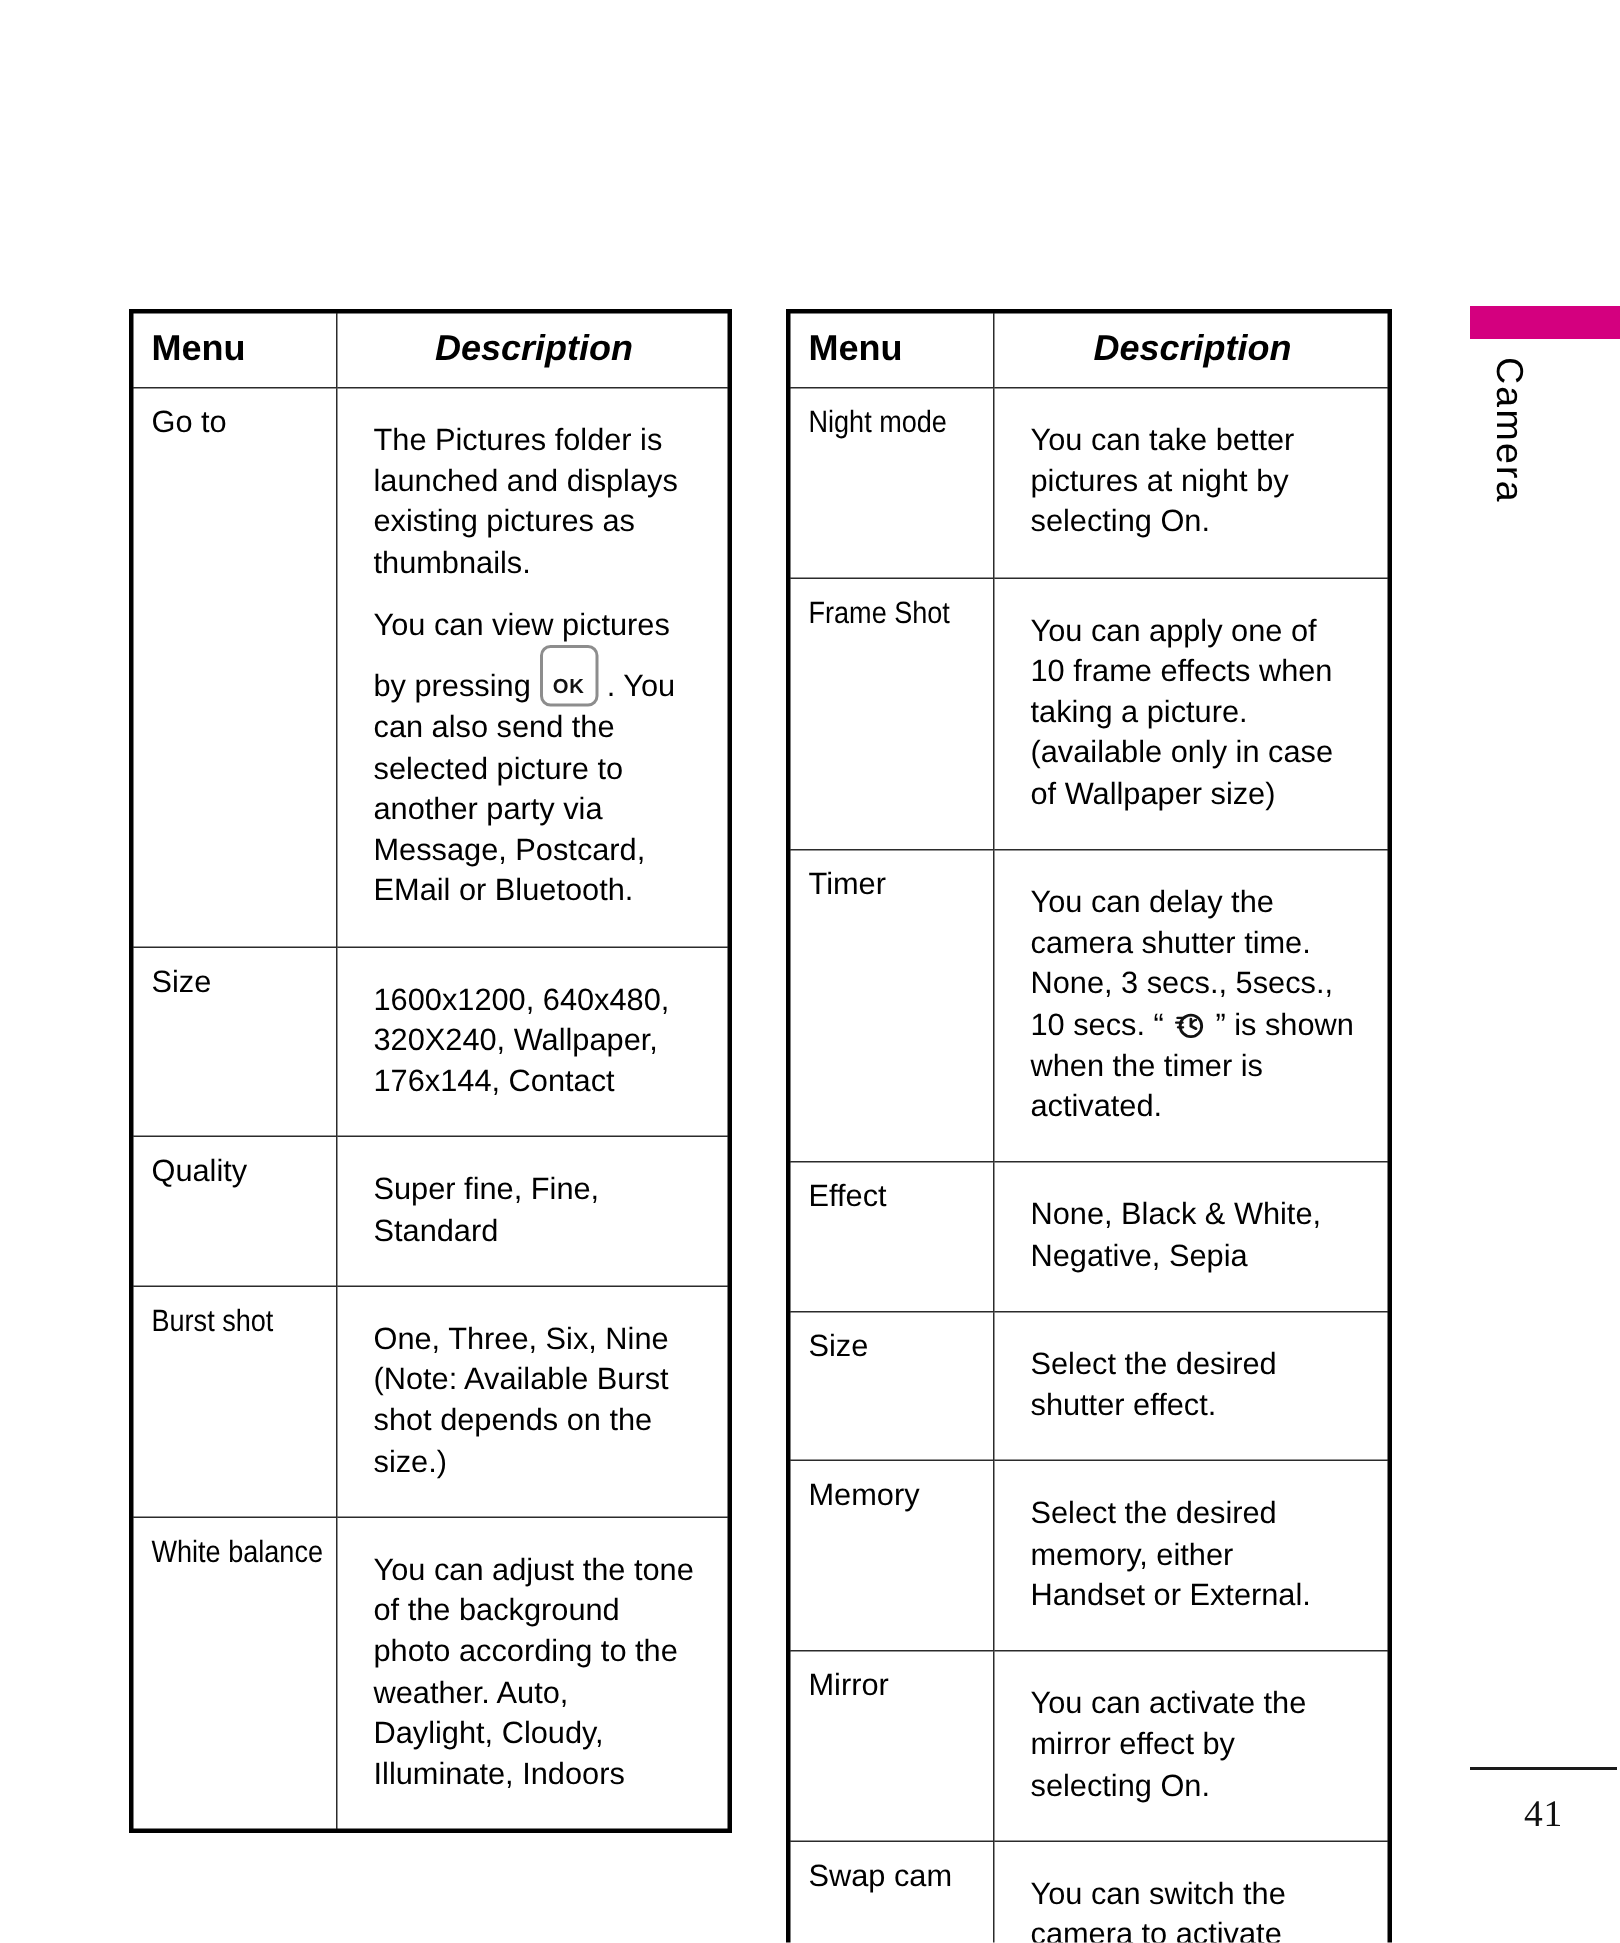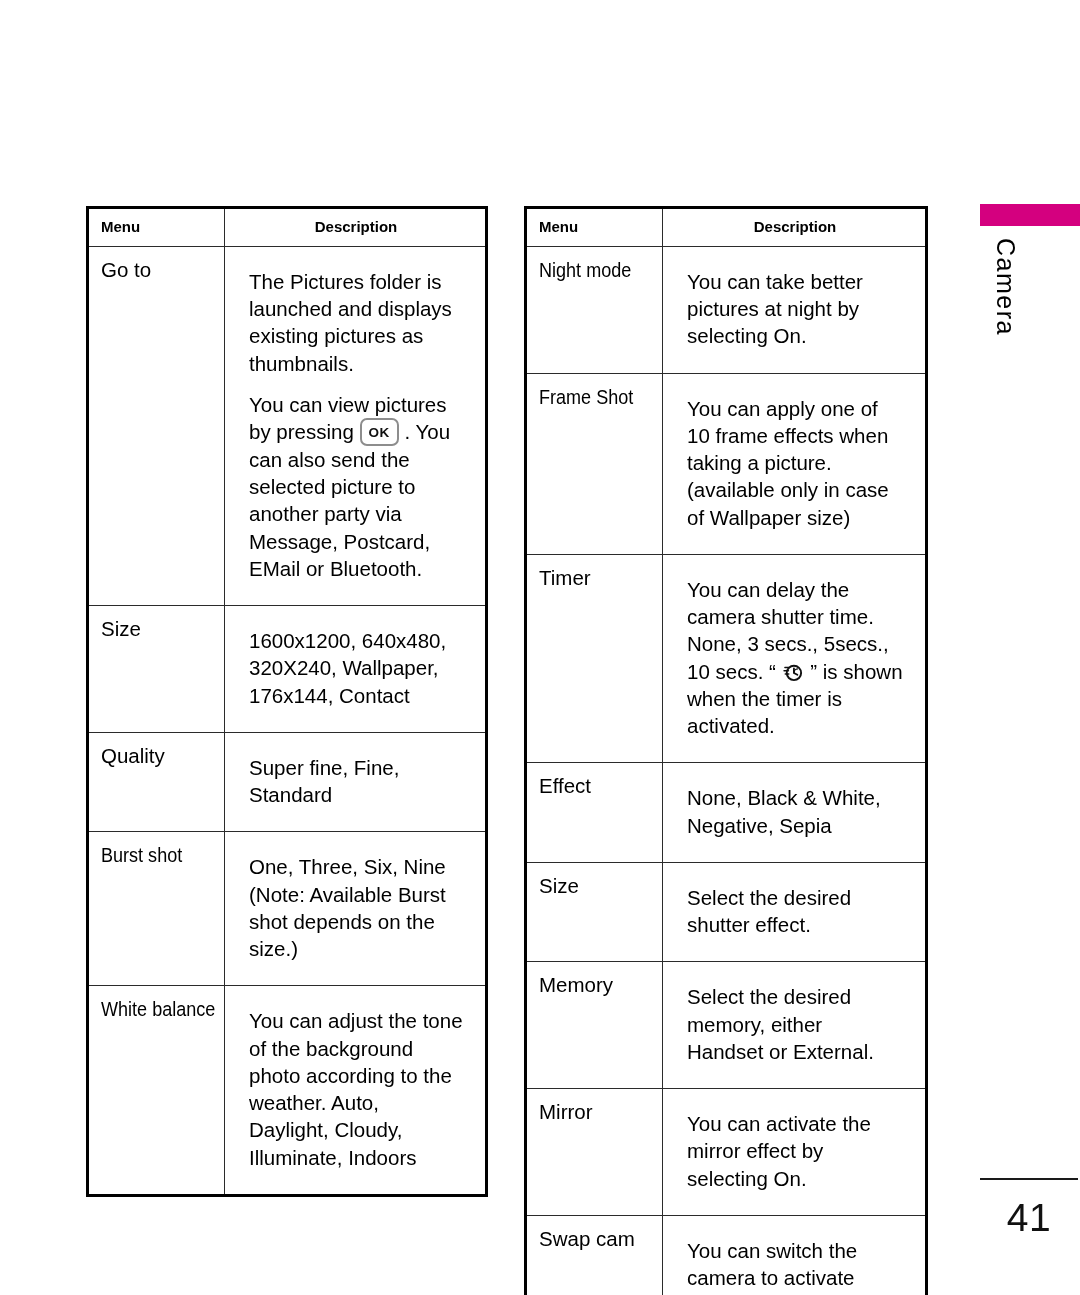--- a/index.html
+++ b/index.html
@@ -69,25 +69,25 @@
     vertical-align: top;
     padding: 9px 10px 11px 12px;
     font-size: 20.5px;
     line-height: 1.33;
     font-weight: normal;
   }
   .tbl thead th {
     padding-top: 8px;
     padding-bottom: 9px;
     font-weight: bold;
-    font-size: 15px;
+    font-size: 24px;
     vertical-align: middle;
   }
   .th-menu { text-align: left; }
-  .th-desc { text-align: center; }
+  .th-desc { text-align: center; font-style: italic; }
 
   .col-menu  { font-weight: bold; font-size: 20.5px; white-space: nowrap; }
   .col-desc  { }
 
   .tbl-left  .col-menu  { width: 113px; }
   .tbl-right .col-menu  { width: 113px; }
 
   
   .squeeze {
     display: inline-block;
@@ -98,21 +98,21 @@
   .para { margin: 12px; }
   .para + .para { margin-top: 14px; }
 
   b, strong { font-weight: normal; }
 
   
   .key-ok {
     display: inline-block;
     border: 2px solid #8d8d8d;
     border-radius: 7px;
-    padding: 3px 7px 1px 7px;
+    padding: 16px 7px 1px 7px;
     font-size: 13.5px;
     font-weight: bold;
     line-height: 1.45;
     letter-spacing: 0.5px;
     vertical-align: 2px;
     color: #111;
     background: #fff;
   }
   .icon-timer {
     display: inline-block;
@@ -131,22 +131,22 @@
     width: 98px;
     height: 0;
     border-top: 2px solid #1a1a1a;
   }
   .page-number {
     position: absolute;
     left: 980px;
     top: 1196px;
     width: 98px;
     text-align: center;
-    font-size: 39px;
-    font-family: Liberation Sans, sans-serif;
+    font-size: 25px;
+    font-family: Liberation Serif, serif;
     color: #111;
     letter-spacing: 0.5px;
   }
 </style>
 </head>
 <body>
 
 <div class="page">
 
   <table class="tbl tbl-left">

